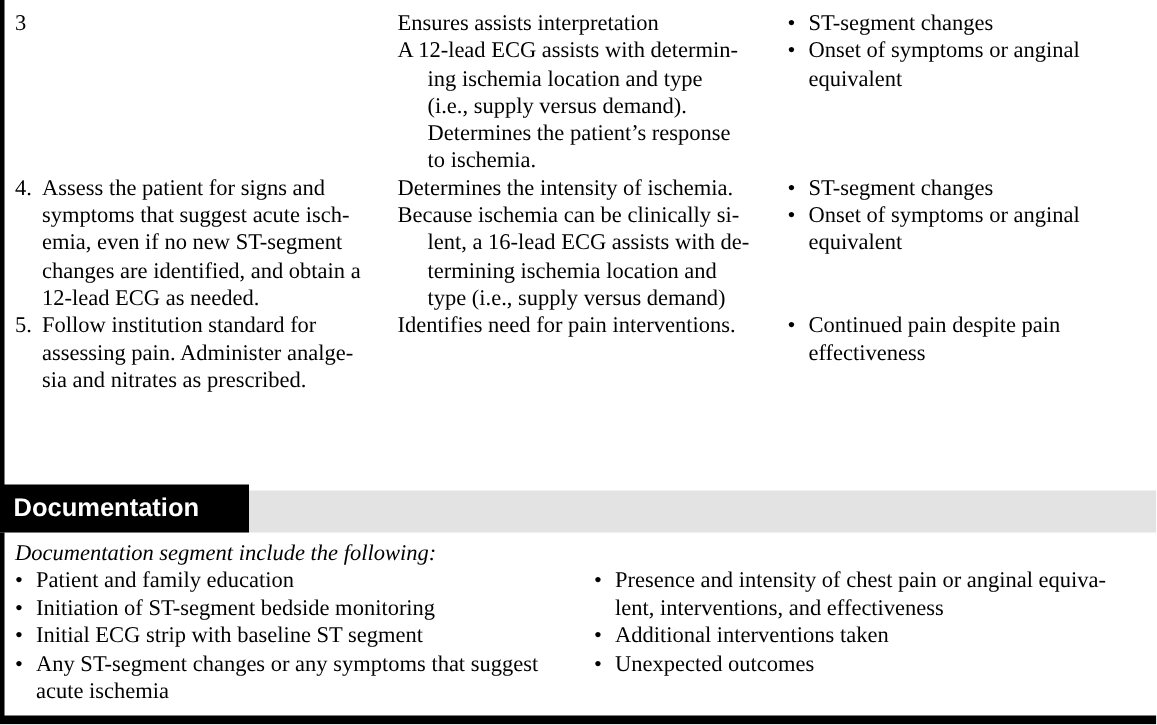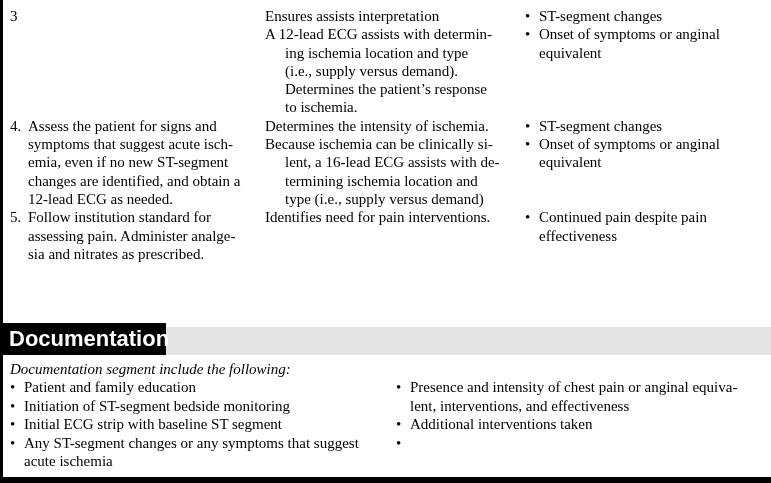--- a/index.html
+++ b/index.html
@@ -19,21 +19,21 @@
   .step .num { flex:0 0 18px; }
   .para { margin:0; }
   .hang { padding-left:20px; text-indent:-20px; }
   .bullet-item { display:flex; }
   .bullet-item .marker { flex:0 0 14px; }
   .doc-band { position:absolute; left:0; top:327px; width:771px; height:28px; background:var(--band,#e3e3e3); }
   .doc-header {
     position:absolute; left:0; top:323px; width:166px; height:32px; box-sizing:border-box;
     background:var(--header_bg,#000); color:var(--header_fg,#fff);
     font-family:"Liberation Sans","DejaVu Sans",sans-serif; font-weight:bold;
-    font-size:22px; line-height:32px; padding-left:9px;
+    font-size:17px; line-height:32px; padding-left:9px;
   }
   .doc-body { position:absolute; left:10px; top:360px; right:6px; line-height:18.4px; }
   .doc-intro { font-style:italic; }
   .doc-cols { display:flex; }
   .doc-col-left { flex:0 0 386px; }
   .doc-col-right { flex:1; min-width:0; }
   .bottom-bar { position:absolute; left:0; top:477px; width:771px; height:6px; background:var(--ink,#000); }
 </style>
 </head>
 <body>
@@ -141,19 +141,20 @@
           <span class="marker">•</span>
           <div class="pre">Presence and intensity of chest pain or anginal equiva-
 lent, interventions, and effectiveness</div>
         </div>
         <div class="bullet-item">
           <span class="marker">•</span>
           <div class="pre">Additional interventions taken</div>
         </div>
         <div class="bullet-item">
           <span class="marker">•</span>
+          <div class="pre">Unexpected outcomes</div>
         </div>
       </div>
     </div>
   </div>
 
   <div class="bottom-bar"></div>
 </div>
 
 </body></html>

